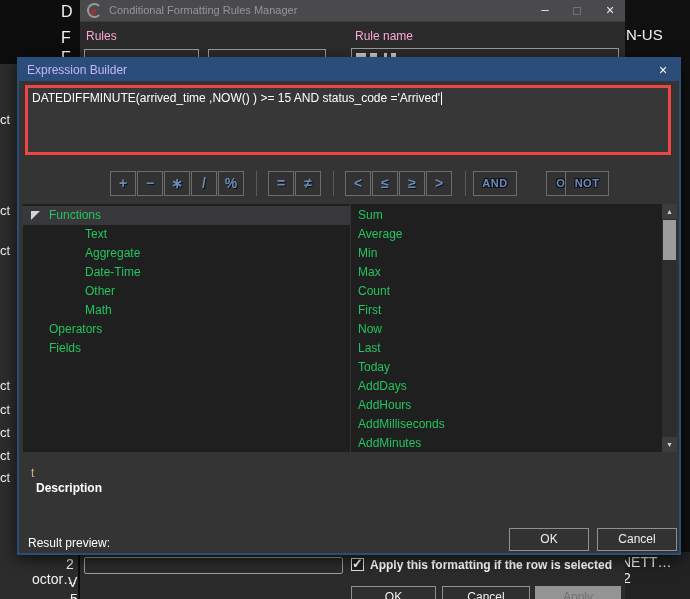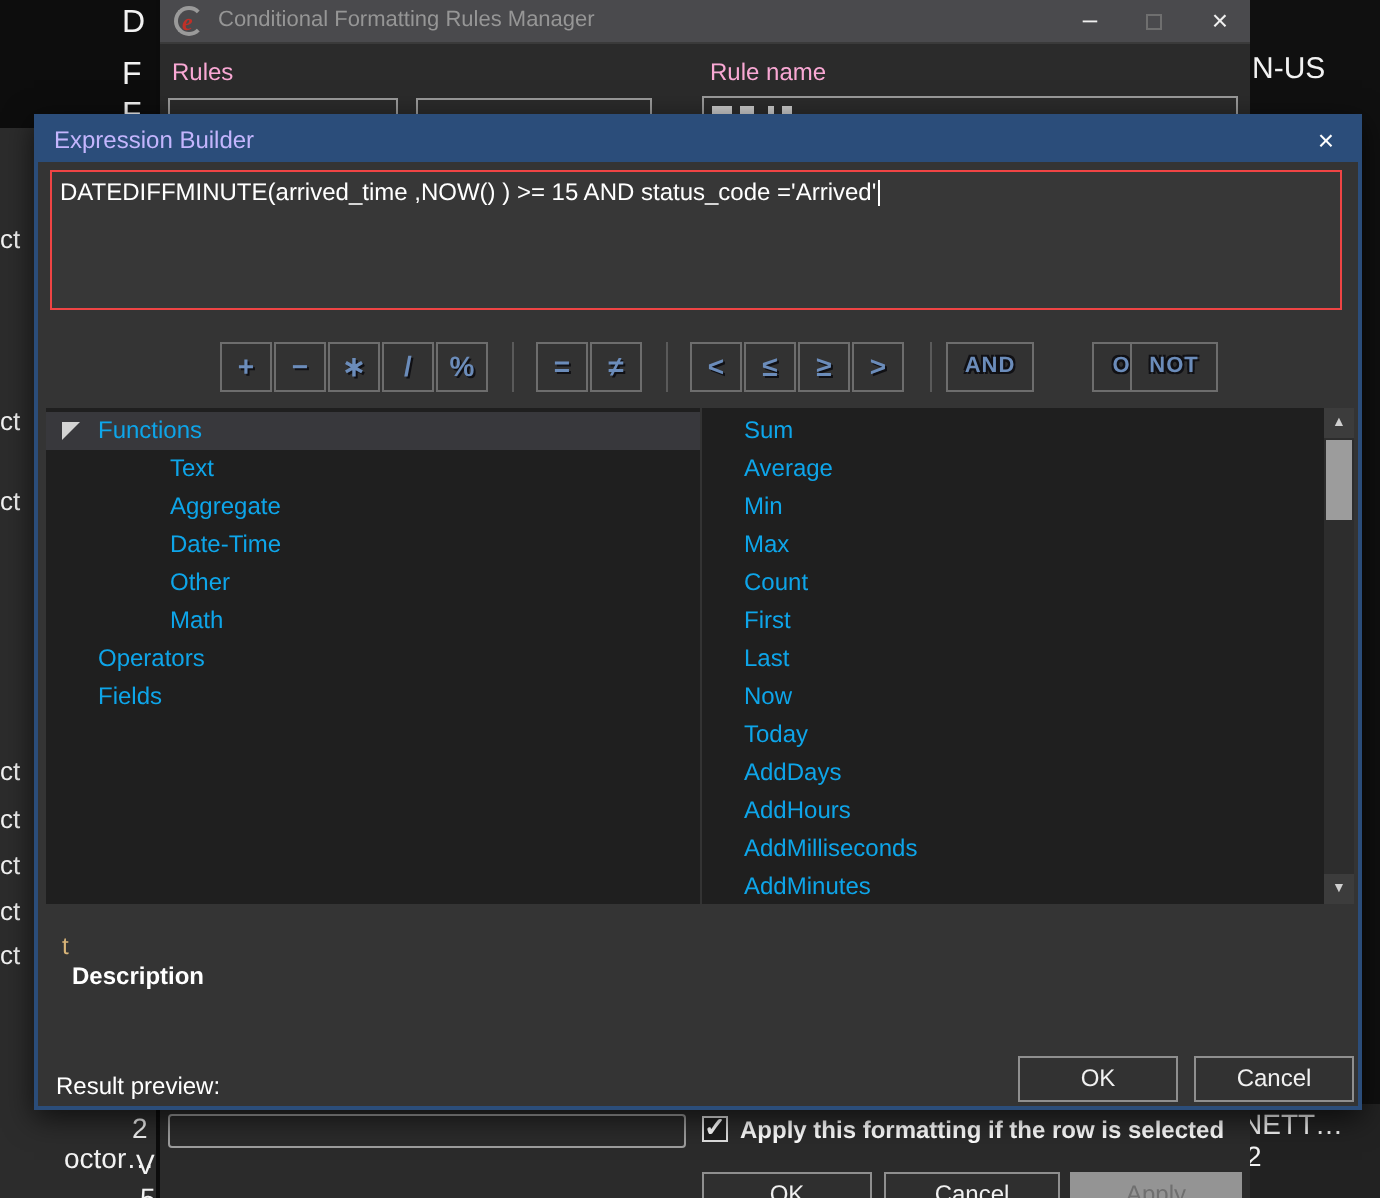--- a/index.html
+++ b/index.html
@@ -87,21 +87,21 @@
   .dialog {
     left:17px; top:57px; width:664px; height:498px;
     background:#343434; border:2px solid #2b4d7a; z-index:2;
     box-shadow:0 4px 14px rgba(0,0,0,.65);
   }
   .dlg-titlebar { position:absolute; left:0; top:0; width:660px; height:22px; background:#2b4d7a; }
   .dlg-title { position:absolute; left:8px; top:4px; color:#c4b5fd; font-size:12px; }
   .dlg-close { position:absolute; right:8px; top:3px; color:#fff; font-size:14px; width:16px; text-align:center; }
   .expr-box {
     position:absolute; left:6px; top:26px; width:646px; height:70px;
-    background:#373737; border:1px solid #ef4444; padding:3px 4px;
+    background:#373737; border:3px solid #ef4444; padding:3px 4px;
     color:#fff; font-size:12px; line-height:15px;
   }
   .caret { display:inline-block; width:1px; height:13px; background:#fff;
            vertical-align:text-bottom; margin-left:1px; }
 
   .tb-btn {
     position:absolute; top:112px; width:26px; height:25px;
     background:#323232; border:1px solid #6d6d6d;
     color:#6b8cba; font-weight:bold; font-size:14px;
     text-align:center; line-height:23px;
@@ -112,27 +112,27 @@
   .sep1{left:237px;} .sep2{left:314px;} .sep3{left:446px;}
   .b-eq{left:249px;} .b-neq{left:276px;}
   .b-lt{left:326px;} .b-le{left:353px;} .b-ge{left:380px;} .b-gt{left:407px;}
   .b-and{left:454px;width:44px;} .b-or{left:527px;width:38px;} .b-not{left:546px;width:44px;}
   .tb-word { font-size:11px; letter-spacing:.5px;
              text-shadow:1px 1px 0 #101014, -1px -1px 0 #101014, 1px -1px 0 #101014, -1px 1px 0 #101014; }
 
   .panel { position:absolute; top:145px; height:248px; background:#1f1f1f; padding-top:2px; }
   .tree-panel { left:4px; width:327px; }
   .list-panel { left:331px; width:327px; border-left:1px solid #333; }
-  .row { position:relative; height:19px; line-height:19px; color:#0ea5e9; white-space:nowrap; }
+  .row { position:relative; height:19px; line-height:19px; color:#22c55e; white-space:nowrap; }
   .row.sel { background:#38383c; }
   .indent0 { padding-left:26px; }
   .indent1 { padding-left:62px; }
   .expander { position:absolute; left:8px; top:5px; width:9px; height:9px;
               background:#d4d4d4; clip-path:polygon(0 0, 100% 0, 0 100%); }
-  .list-row { padding-left:21px; }
+  .list-row { padding-left:7px; }
 
   .scrollbar { position:absolute; right:0; top:0; width:15px; height:248px; background:#2d2d2d; }
   .sb-btn { position:absolute; left:0; width:15px; height:15px; background:#3c3c3c;
             color:#cfcfcf; font-size:7px; text-align:center; line-height:15px; }
   .sb-up { top:0; } .sb-down { bottom:0; }
   .sb-thumb { position:absolute; left:1px; top:16px; width:13px; height:40px; background:#9c9c9c; }
 
   .dlg-desc { position:absolute; left:17px; top:422px; font-weight:bold; color:#fff; }
   .dlg-artifact { position:absolute; left:12px; top:407px; color:#d8b478; font-size:12px; }
   .dlg-preview { position:absolute; left:9px; top:477px; color:#fff; }
@@ -245,22 +245,22 @@
     <div class="row indent0"><span>Fields</span></div>
   </div>
 
   <div class="panel list-panel">
     <div class="row list-row">Sum</div>
     <div class="row list-row">Average</div>
     <div class="row list-row">Min</div>
     <div class="row list-row">Max</div>
     <div class="row list-row">Count</div>
     <div class="row list-row">First</div>
+    <div class="row list-row">Now</div>
     <div class="row list-row">Last</div>
-    <div class="row list-row">Now</div>
     <div class="row list-row">Today</div>
     <div class="row list-row">AddDays</div>
     <div class="row list-row">AddHours</div>
     <div class="row list-row">AddMilliseconds</div>
     <div class="row list-row">AddMinutes</div>
     <div class="scrollbar">
       <div class="sb-btn sb-up">▲</div>
       <div class="sb-thumb"></div>
       <div class="sb-btn sb-down">▼</div>
     </div>

